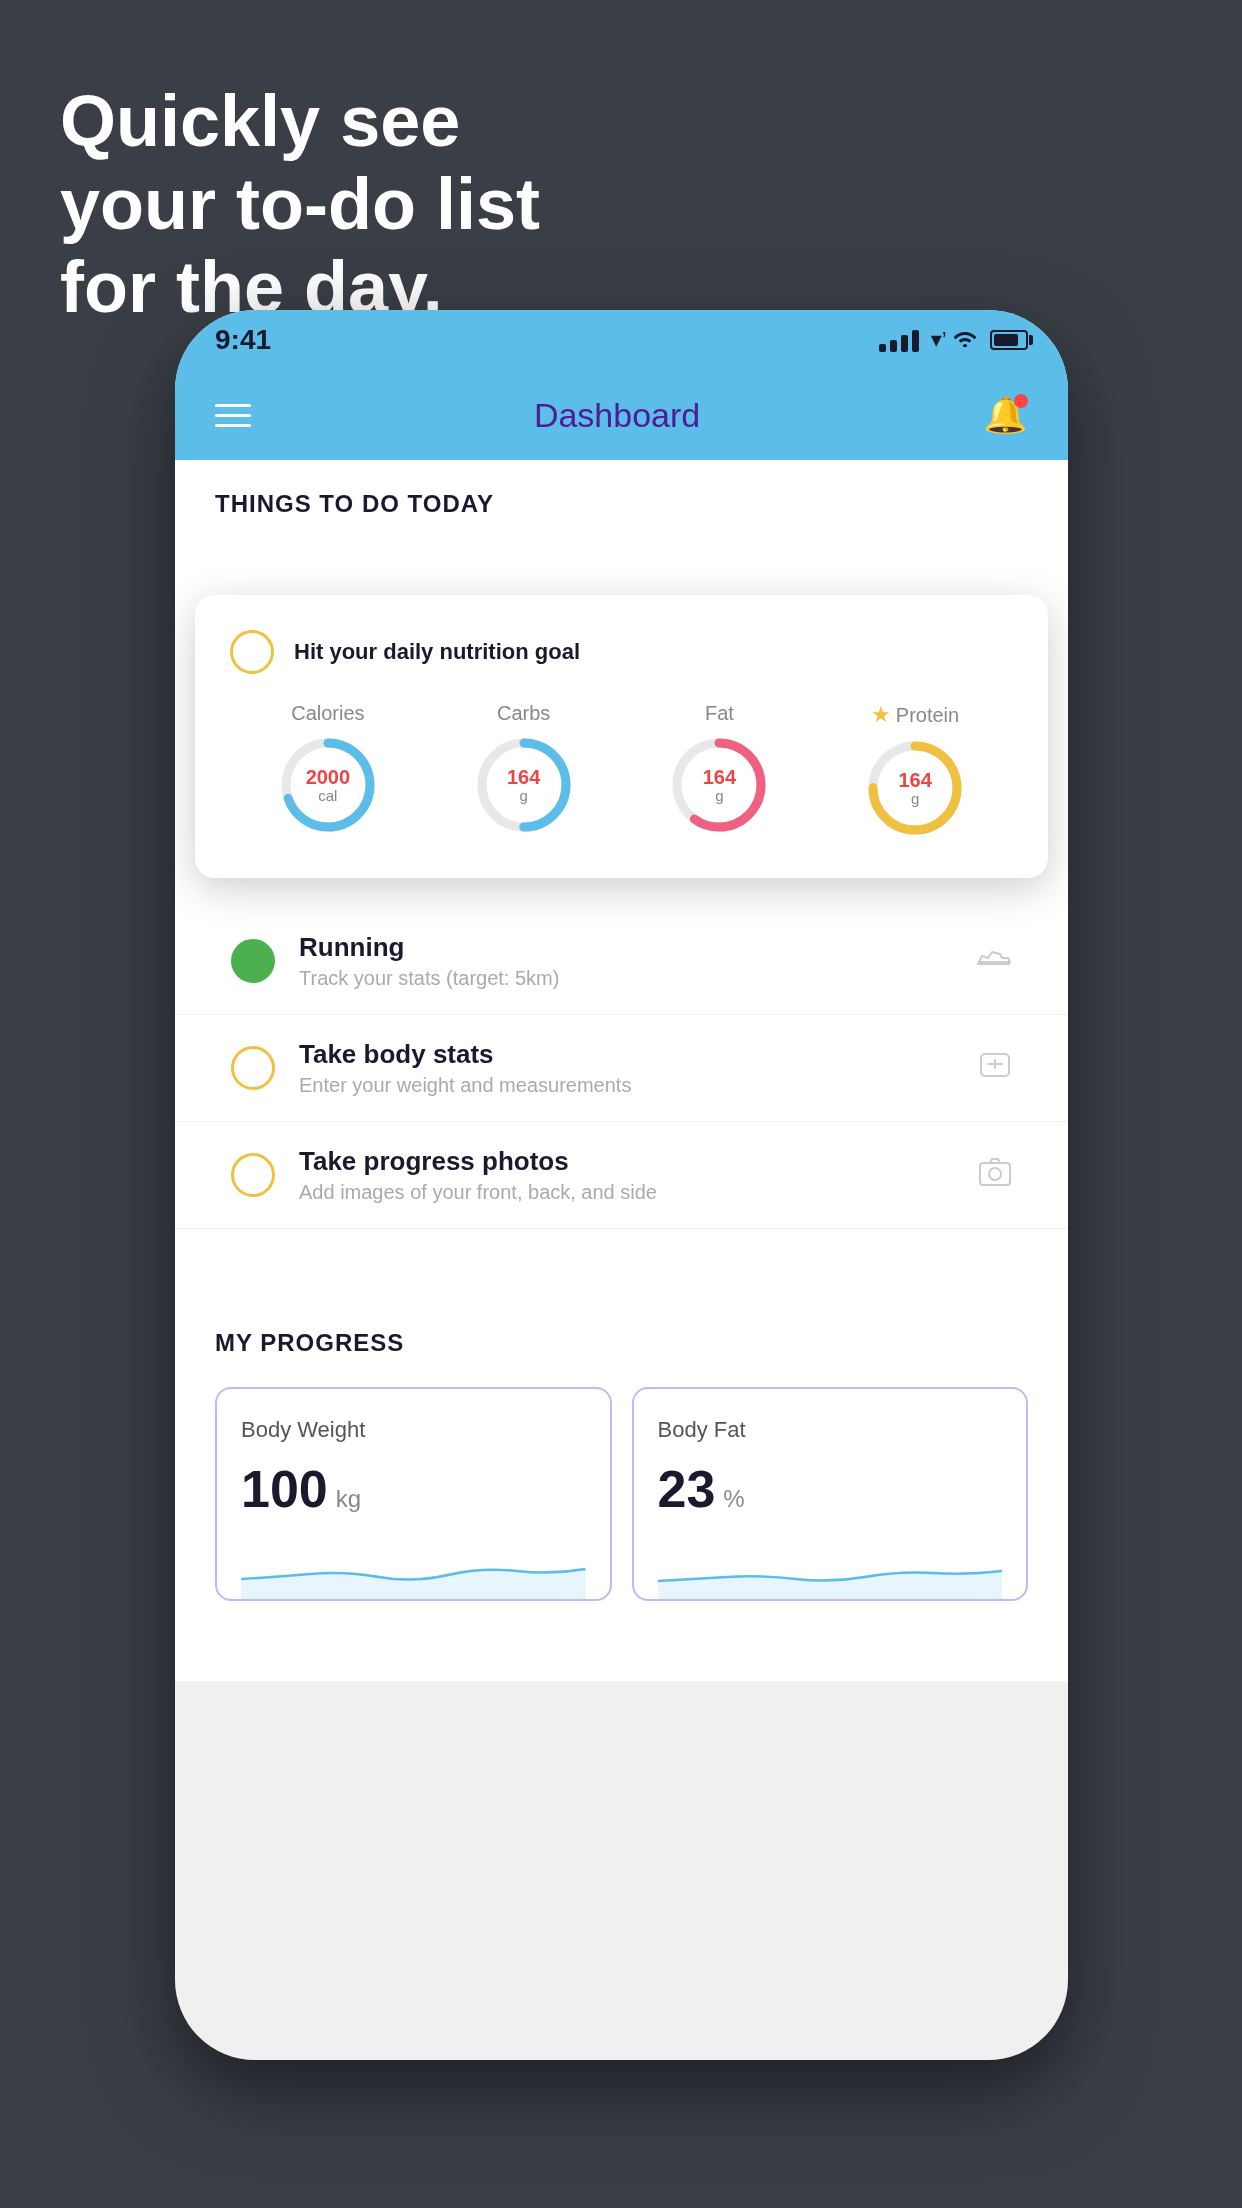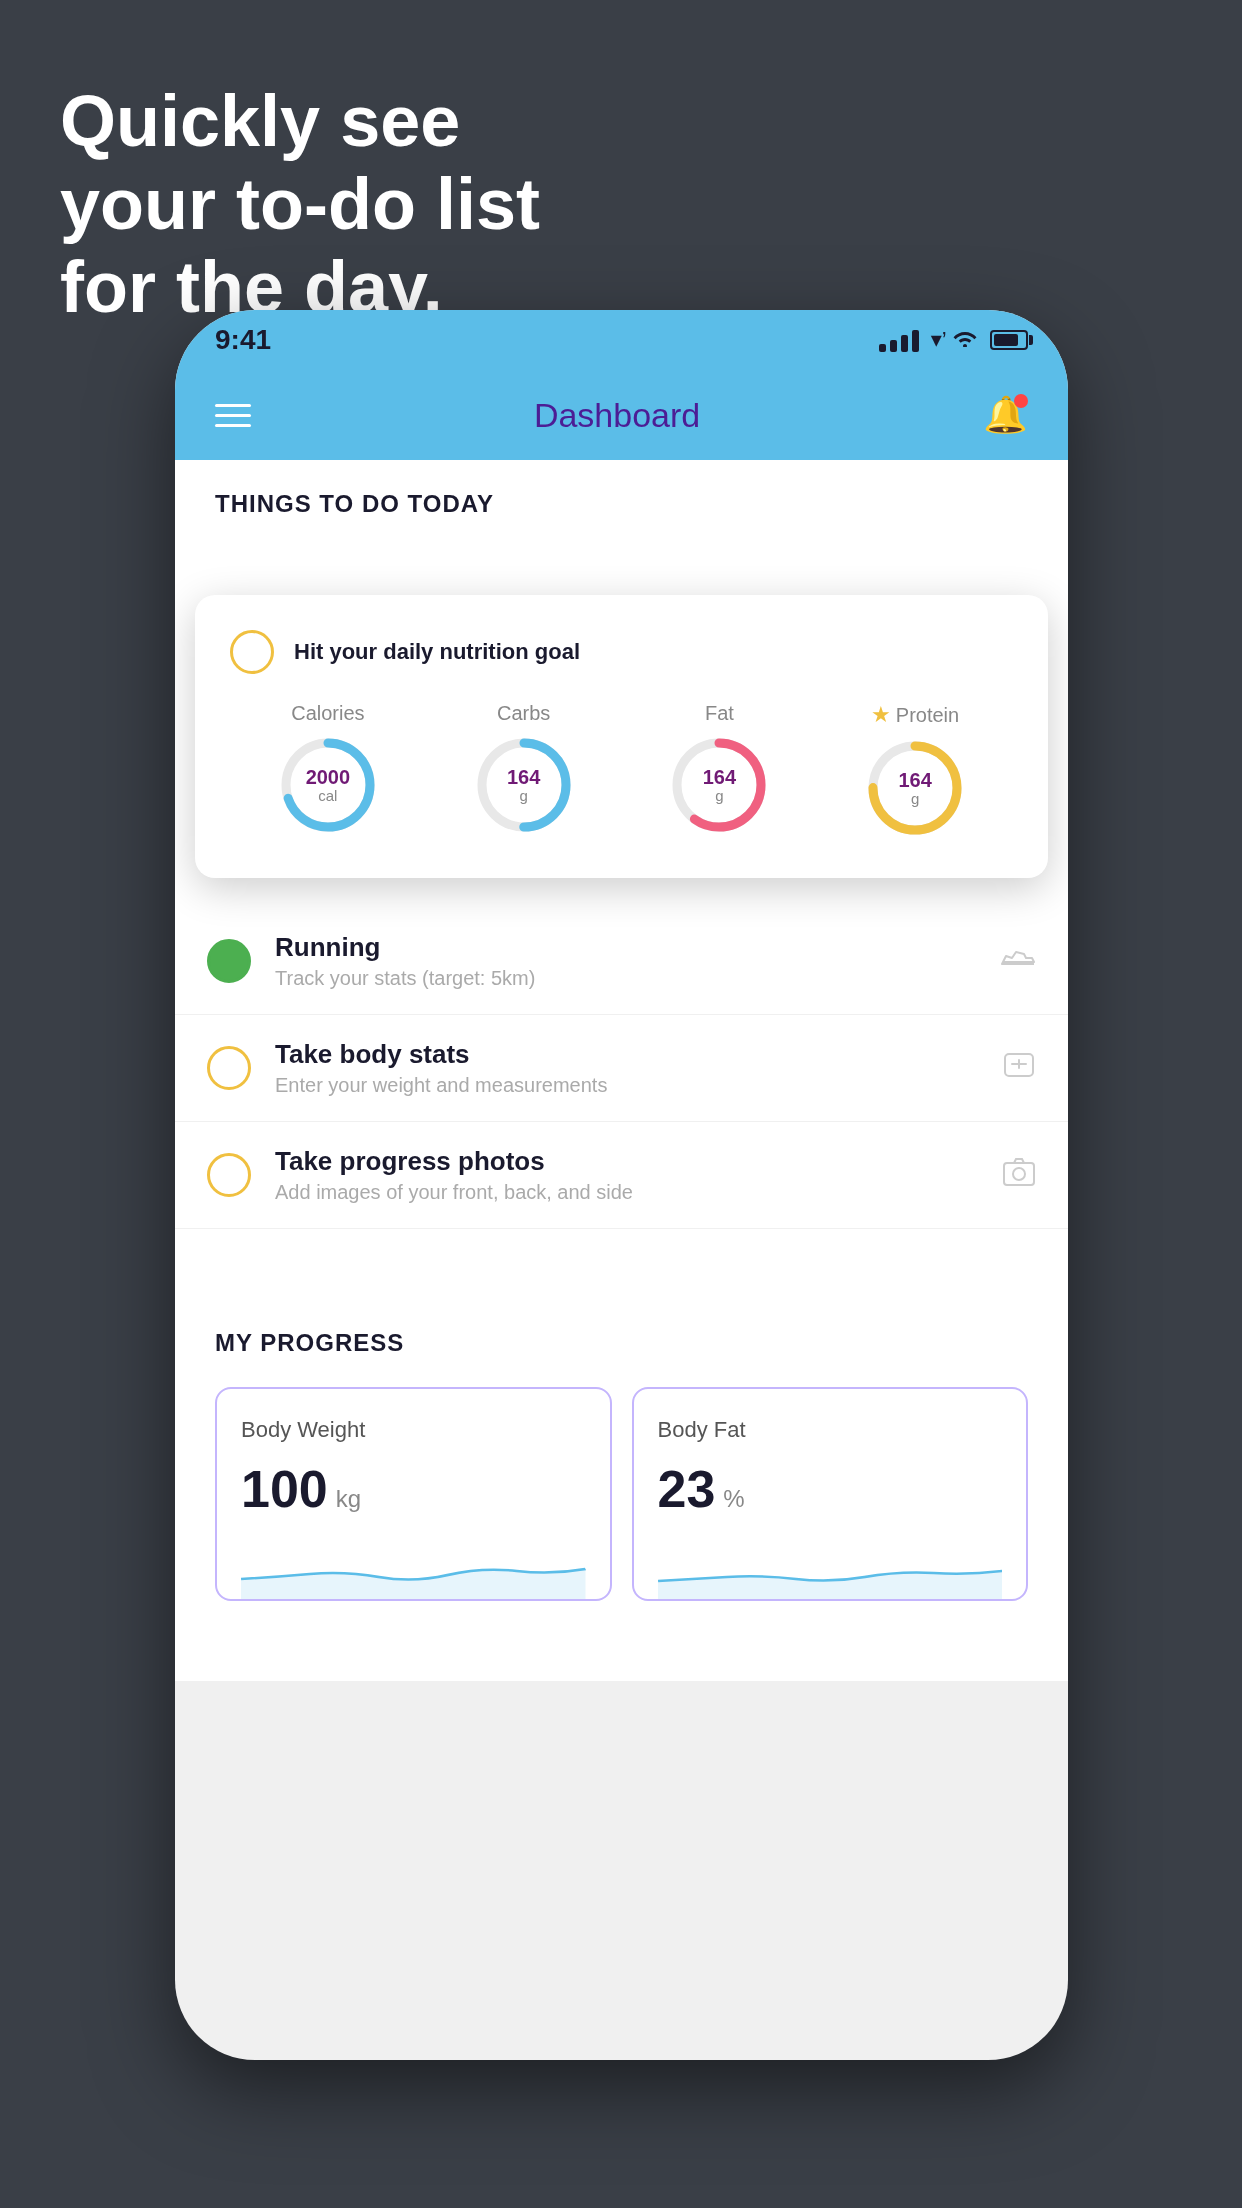--- a/index.html
+++ b/index.html
@@ -224,32 +224,32 @@
     .donut-bg { fill: none; stroke: #e8e8e8; stroke-width: 9; }
     .donut-fill { fill: none; stroke-width: 9; stroke-linecap: round; }
     .donut-center {
       position: absolute;
       top: 50%;
       left: 50%;
       transform: translate(-50%, -50%);
       text-align: center;
       line-height: 1.1;
     }
-    .donut-value { font-size: 20px; font-weight: 700; color: #701a75; }
+    .donut-value { font-size: 20px; font-weight: 700; color: #ef4444; }
     .donut-unit { font-size: 15px; color: #888; }
 
     
     .todo-list {
       background: white;
       padding-top: 370px;
     }
     .todo-item {
       display: flex;
       align-items: center;
-      padding: 24px 32px;
+      padding: 24px 56px;
       border-bottom: 1px solid #f0f0f0;
       gap: 24px;
     }
     .todo-text { flex: 1; }
     .todo-title {
       font-size: 26px;
       font-weight: 600;
       color: #1a1a2e;
     }
     .todo-subtitle {

